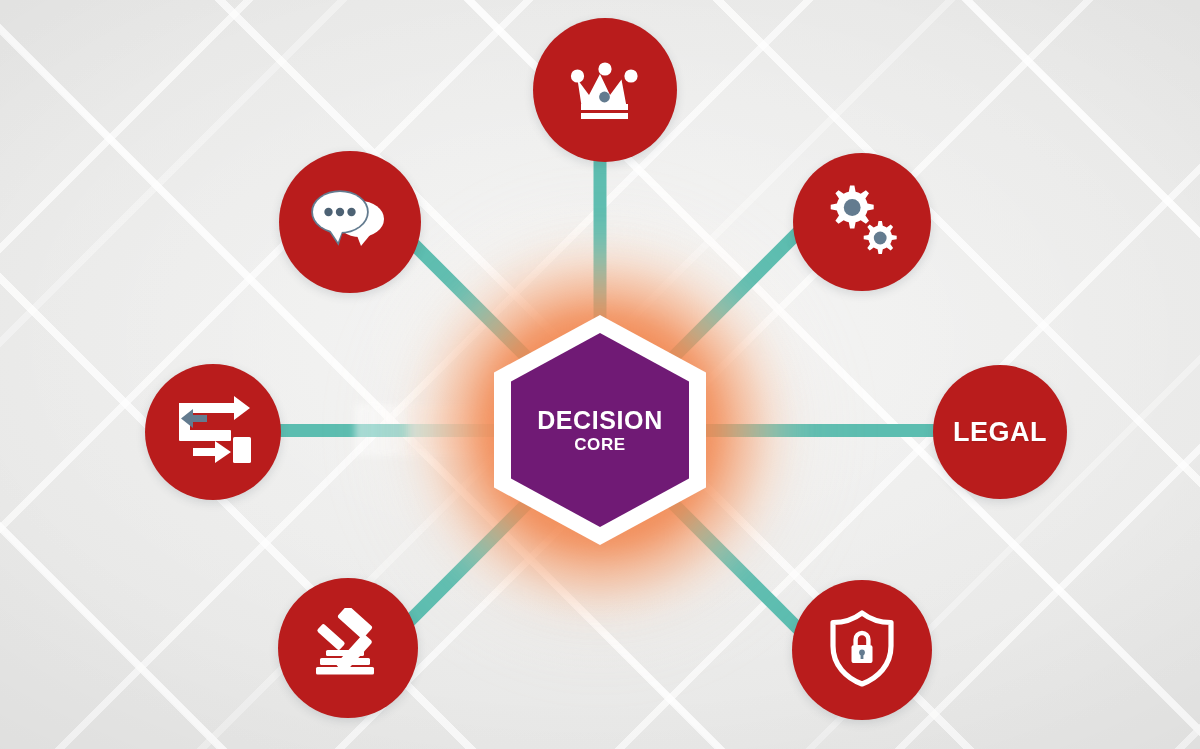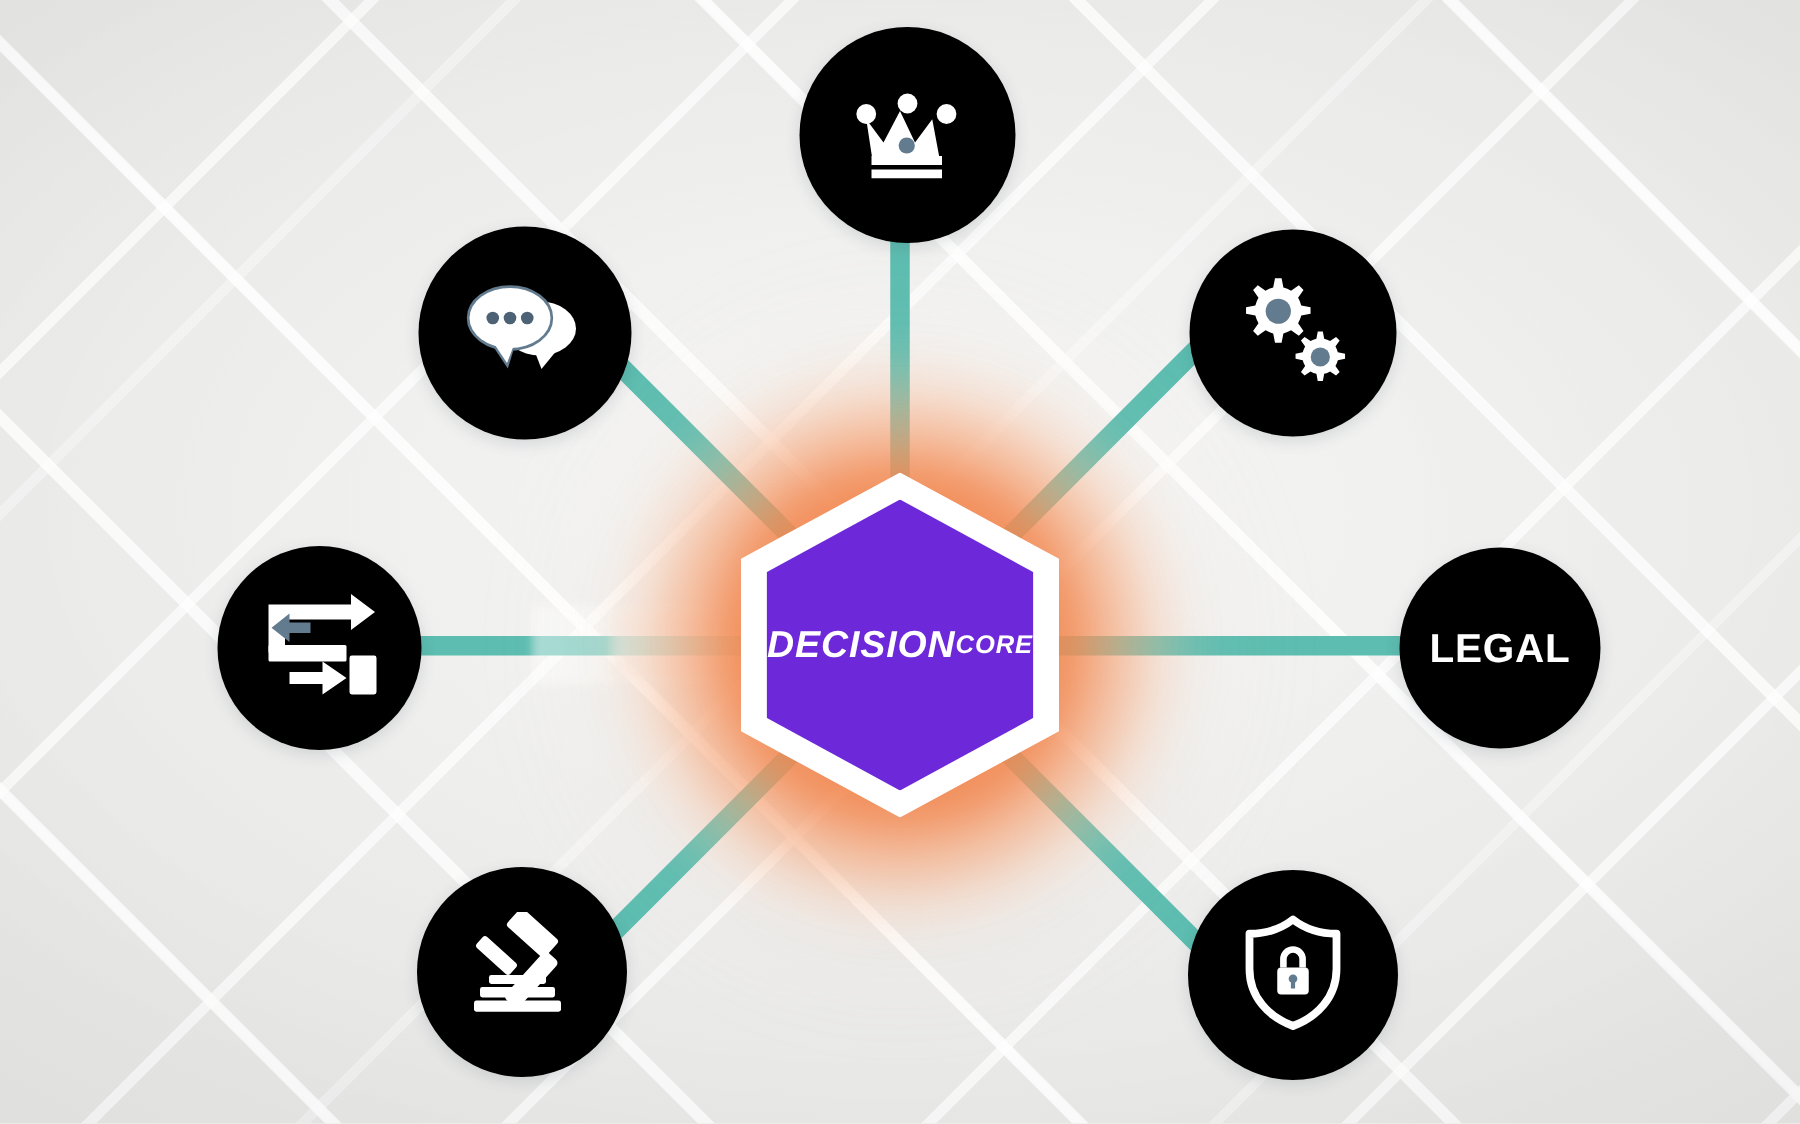--- a/index.html
+++ b/index.html
@@ -93,21 +93,21 @@
   .haze-bar2{
     position:absolute;
     left:408px;top:406px;width:92px;height:46px;
     background:rgba(245,238,234,.55);
     filter:blur(4px);
   }
 
   
   .node{
     position:absolute;border-radius:50%;
-    background:#000000;
+    background:#b91c1c;
     display:flex;align-items:center;justify-content:center;
     box-shadow:0 3px 10px rgba(60,75,90,.16);
   }
   .node .ico{display:block;}
   .node-label{
     color:#fff;font-weight:bold;letter-spacing:.5px;
     font-size:27px;line-height:1;
     text-shadow:0 1px 2px rgba(0,0,0,.12);
     user-select:none;
   }
@@ -118,23 +118,23 @@
     width:212px;height:230px;margin-left:-106px;margin-top:-115px;
   }
   .hex-outer{
     position:absolute;inset:0;
     background:#ffffff;
     clip-path:polygon(50% 0%, 100% 25%, 100% 75%, 50% 100%, 0% 75%, 0% 25%);
     filter:drop-shadow(0 4px 12px rgba(40,60,85,.22));
   }
   .hex-inner{
     position:absolute;left:17px;top:18px;right:17px;bottom:18px;
-    background:#6d28d9;
+    background:#701a75;
     clip-path:polygon(50% 0%, 100% 25%, 100% 75%, 50% 100%, 0% 75%, 0% 25%);
-    display:flex;flex-direction:row;align-items:center;justify-content:center;font-style:italic;
+    display:flex;flex-direction:column;align-items:center;justify-content:center;
   }
   .hex-line{
     color:#ffffff;font-weight:bold;letter-spacing:.6px;
     font-size:25px;line-height:1.16;text-align:center;
     user-select:none;
   }
   .hex-line.l2{font-size:17px;}
 </style>
 </head>
 <body>

